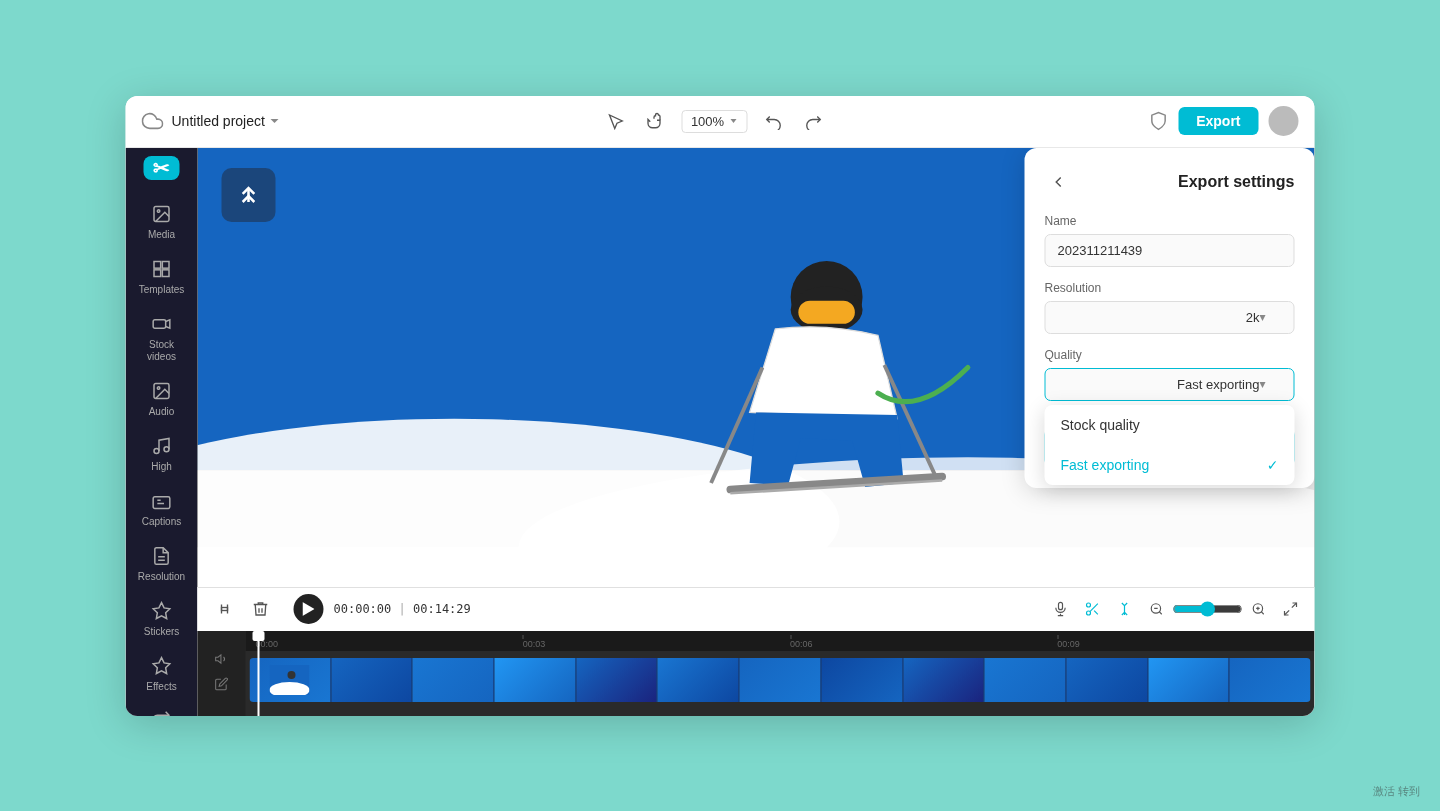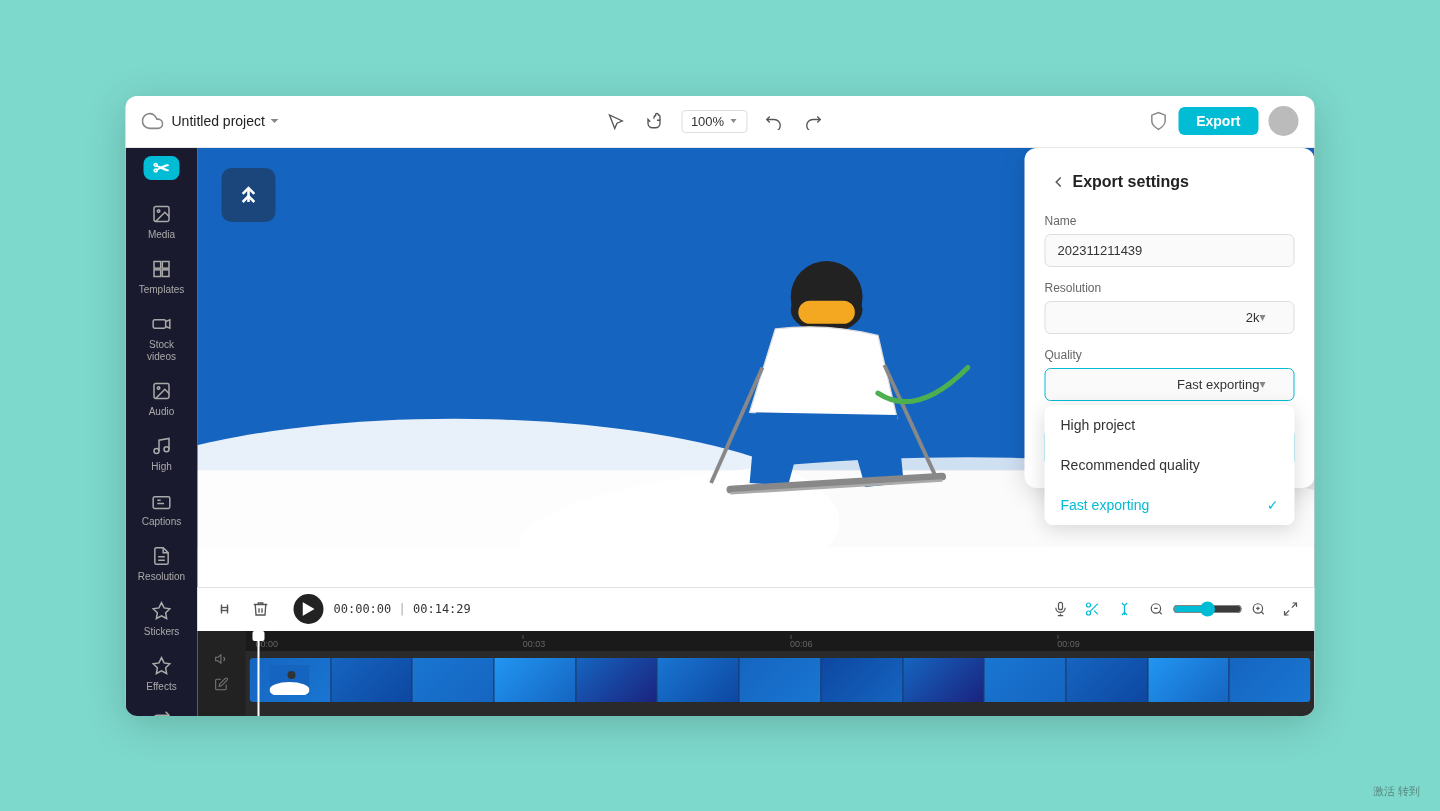--- a/index.html
+++ b/index.html
@@ -302,20 +302,21 @@
       box-shadow: 0 4px 24px rgba(0,0,0,0.15);
       padding: 20px;
       z-index: 100;
     }
 
     .export-panel-header {
       display: flex;
       align-items: center;
       gap: 0;
       margin-bottom: 18px;
+      justify-content: space-between;
     }
 
     .back-btn {
       width: 28px;
       height: 28px;
       display: flex;
       align-items: center;
       justify-content: center;
       cursor: pointer;
       border-radius: 4px;
@@ -674,24 +675,21 @@
 
           <div class="form-group" style="position:relative;">
             <span class="form-label">Quality</span>
             <div class="form-select" style="border-color:#00bcd4;">
               <span>Fast exporting</span>
               <span class="chevron">▾</span>
             </div>
 
             <div class="quality-dropdown">
               <div class="dropdown-item">
-                <span>High project</span>
-              </div>
-              <div class="dropdown-item">
-                <span>Recommended quality</span>
+                <span>Stock quality</span>
               </div>
               <div class="dropdown-item selected">
                 <span>Fast exporting</span>
                 <span class="check-icon">✓</span>
               </div>
             </div>
           </div>
 
           <button class="export-action-btn">Export</button>
         </div>

